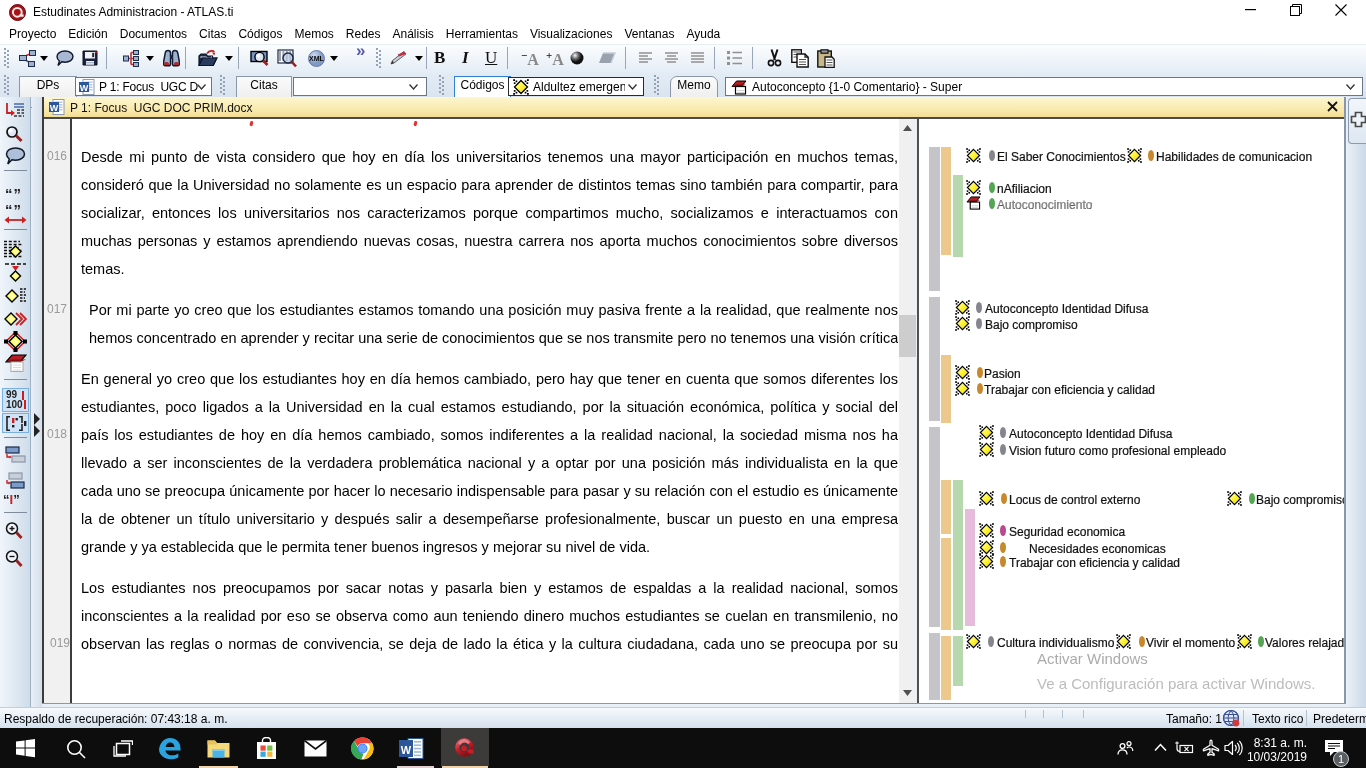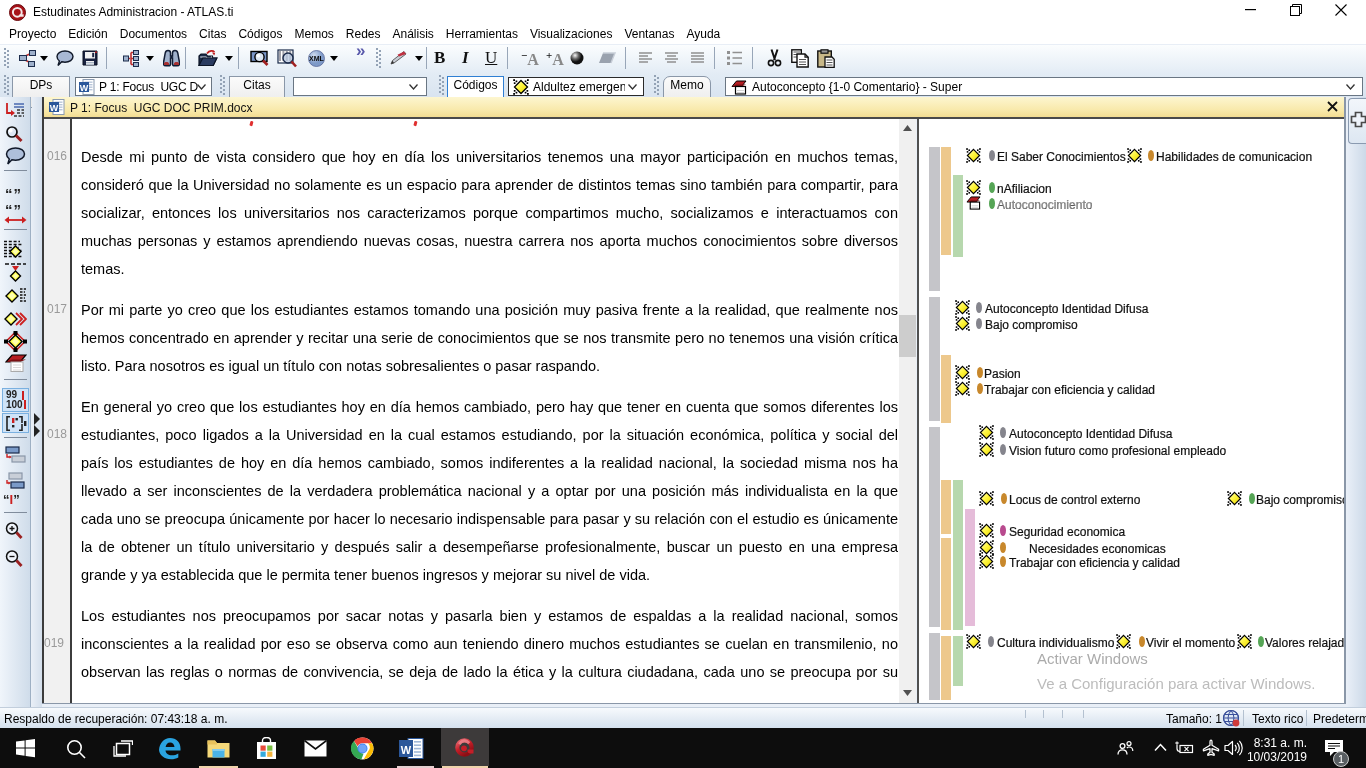--- a/index.html
+++ b/index.html
@@ -2,21 +2,21 @@
 <html><head>
 <meta charset="utf-8">
 <style>
 * { margin:0; padding:0; box-sizing:border-box; }
 html,body { width:1366px; height:768px; overflow:hidden; }
 body { font-family:"Liberation Sans",sans-serif; position:relative; background:#e9eff7; -webkit-font-smoothing:antialiased; }
 .a { position:absolute; }
 .noselect { white-space:nowrap; }
 .sep { top:2px; width:1px; height:22px; background:#98a6b8; }
 .grip { width:5px; height:20px; background-image:repeating-linear-gradient(#93a2b5 0 2px, transparent 2px 4px), repeating-linear-gradient(#93a2b5 0 2px, transparent 2px 4px); background-size:2px 100%, 2px 100%; background-position:0 0, 3px 2px; background-repeat:no-repeat; }
-.tbtn { position:absolute; top:5px; height:32px; background:linear-gradient(#fbfbfb,#e9e9e9); border:1px solid #8a97a8; font-size:12px; color:#000; text-align:center; line-height:16px; }
+.tbtn { position:absolute; top:5px; height:32px; background:linear-gradient(#fbfbfb,#e9e9e9); border:1px solid #8a97a8; font-size:12px; color:#000; text-align:center; line-height:16px;margin-left:7px; }
 .combo { position:absolute; top:6px; height:19px; background:#fff; border:1px solid #6a7683; }
 .carr { position:absolute; top:6px; width:9px; height:6px; }
 .mrow { position:absolute; font-size:12px; color:#101010; white-space:nowrap; line-height:15px; -webkit-text-stroke:0.2px #101010; }
 .oval { position:absolute; width:6px; height:11px; border-radius:50%; }
 .bar { position:absolute; }
 .jl { height:28px; text-align:justify; text-align-last:justify; white-space:nowrap; overflow:hidden; }
 .jl.last { text-align-last:left; }
 </style>
 </head>
 <body>
@@ -487,35 +487,34 @@
 
   <div class="a" style="left:72px;top:22px;width:827px;height:584px;background:#fff;"></div>
 
   <div class="a" style="left:250px;top:24px;width:2.5px;height:4.5px;background:#e03030;border-radius:1px;transform:rotate(15deg);"></div>
   <div class="a" style="left:414px;top:24px;width:2.5px;height:4.5px;background:#e03030;border-radius:1px;transform:rotate(15deg);"></div>
 
   <div id="linenums" style="font-size:12px;color:#9a9a9a;">
     <div class="a" style="left:44px;top:52px;width:26px;text-align:center;">016</div>
     <div class="a" style="left:44px;top:205px;width:26px;text-align:center;">017</div>
     <div class="a" style="left:44px;top:330px;width:26px;text-align:center;">018</div>
-    <div class="a" style="left:44px;top:539px;width:26px;text-align:left;">019</div>
+    <div class="a" style="left:44px;top:539px;width:26px;text-align:right;">019</div>
   </div>
 
   <div id="doctext" class="a" style="left:81px;top:22px;width:817px;height:584px;overflow:hidden;font-size:14.5px;line-height:28px;color:#000;">
     <div style="margin-top:24px;">
       <div class="jl">Desde mi punto de vista considero que hoy en día los universitarios tenemos una mayor participación en muchos temas,</div>
       <div class="jl">consideró que la Universidad no solamente es un espacio para aprender de distintos temas sino también para compartir, para</div>
       <div class="jl">socializar, entonces los universitarios nos caracterizamos porque compartimos mucho, socializamos e interactuamos con</div>
       <div class="jl">muchas personas y estamos aprendiendo nuevas cosas, nuestra carrera nos aporta muchos conocimientos sobre diversos</div>
       <div class="jl last">temas.</div>
     </div>
-    <div style="margin-top:13px;">
+    <div style="margin-top:13px;margin-left:8px;">
       <div class="jl">Por mi parte yo creo que los estudiantes estamos tomando una posición muy pasiva frente a la realidad, que realmente nos</div>
       <div class="jl">hemos concentrado en aprender y recitar una serie de conocimientos que se nos transmite pero no tenemos una visión crítica</div>
-      <div class="jl last">listo. Para nosotros es igual un título con notas sobresalientes o pasar raspando.</div>
     </div>
     <div style="margin-top:13px;">
       <div class="jl">En general yo creo que los estudiantes hoy en día hemos cambiado, pero hay que tener en cuenta que somos diferentes los</div>
       <div class="jl">estudiantes, poco ligados a la Universidad en la cual estamos estudiando, por la situación económica, política y social del</div>
       <div class="jl">país los estudiantes de hoy en día hemos cambiado, somos indiferentes a la realidad nacional, la sociedad misma nos ha</div>
       <div class="jl">llevado a ser inconscientes de la verdadera problemática nacional y a optar por una posición más individualista en la que</div>
       <div class="jl">cada uno se preocupa únicamente por hacer lo necesario indispensable para pasar y su relación con el estudio es únicamente</div>
       <div class="jl">la de obtener un título universitario y después salir a desempeñarse profesionalmente, buscar un puesto en una empresa</div>
       <div class="jl last">grande y ya establecida que le permita tener buenos ingresos y mejorar su nivel de vida.</div>
     </div>

